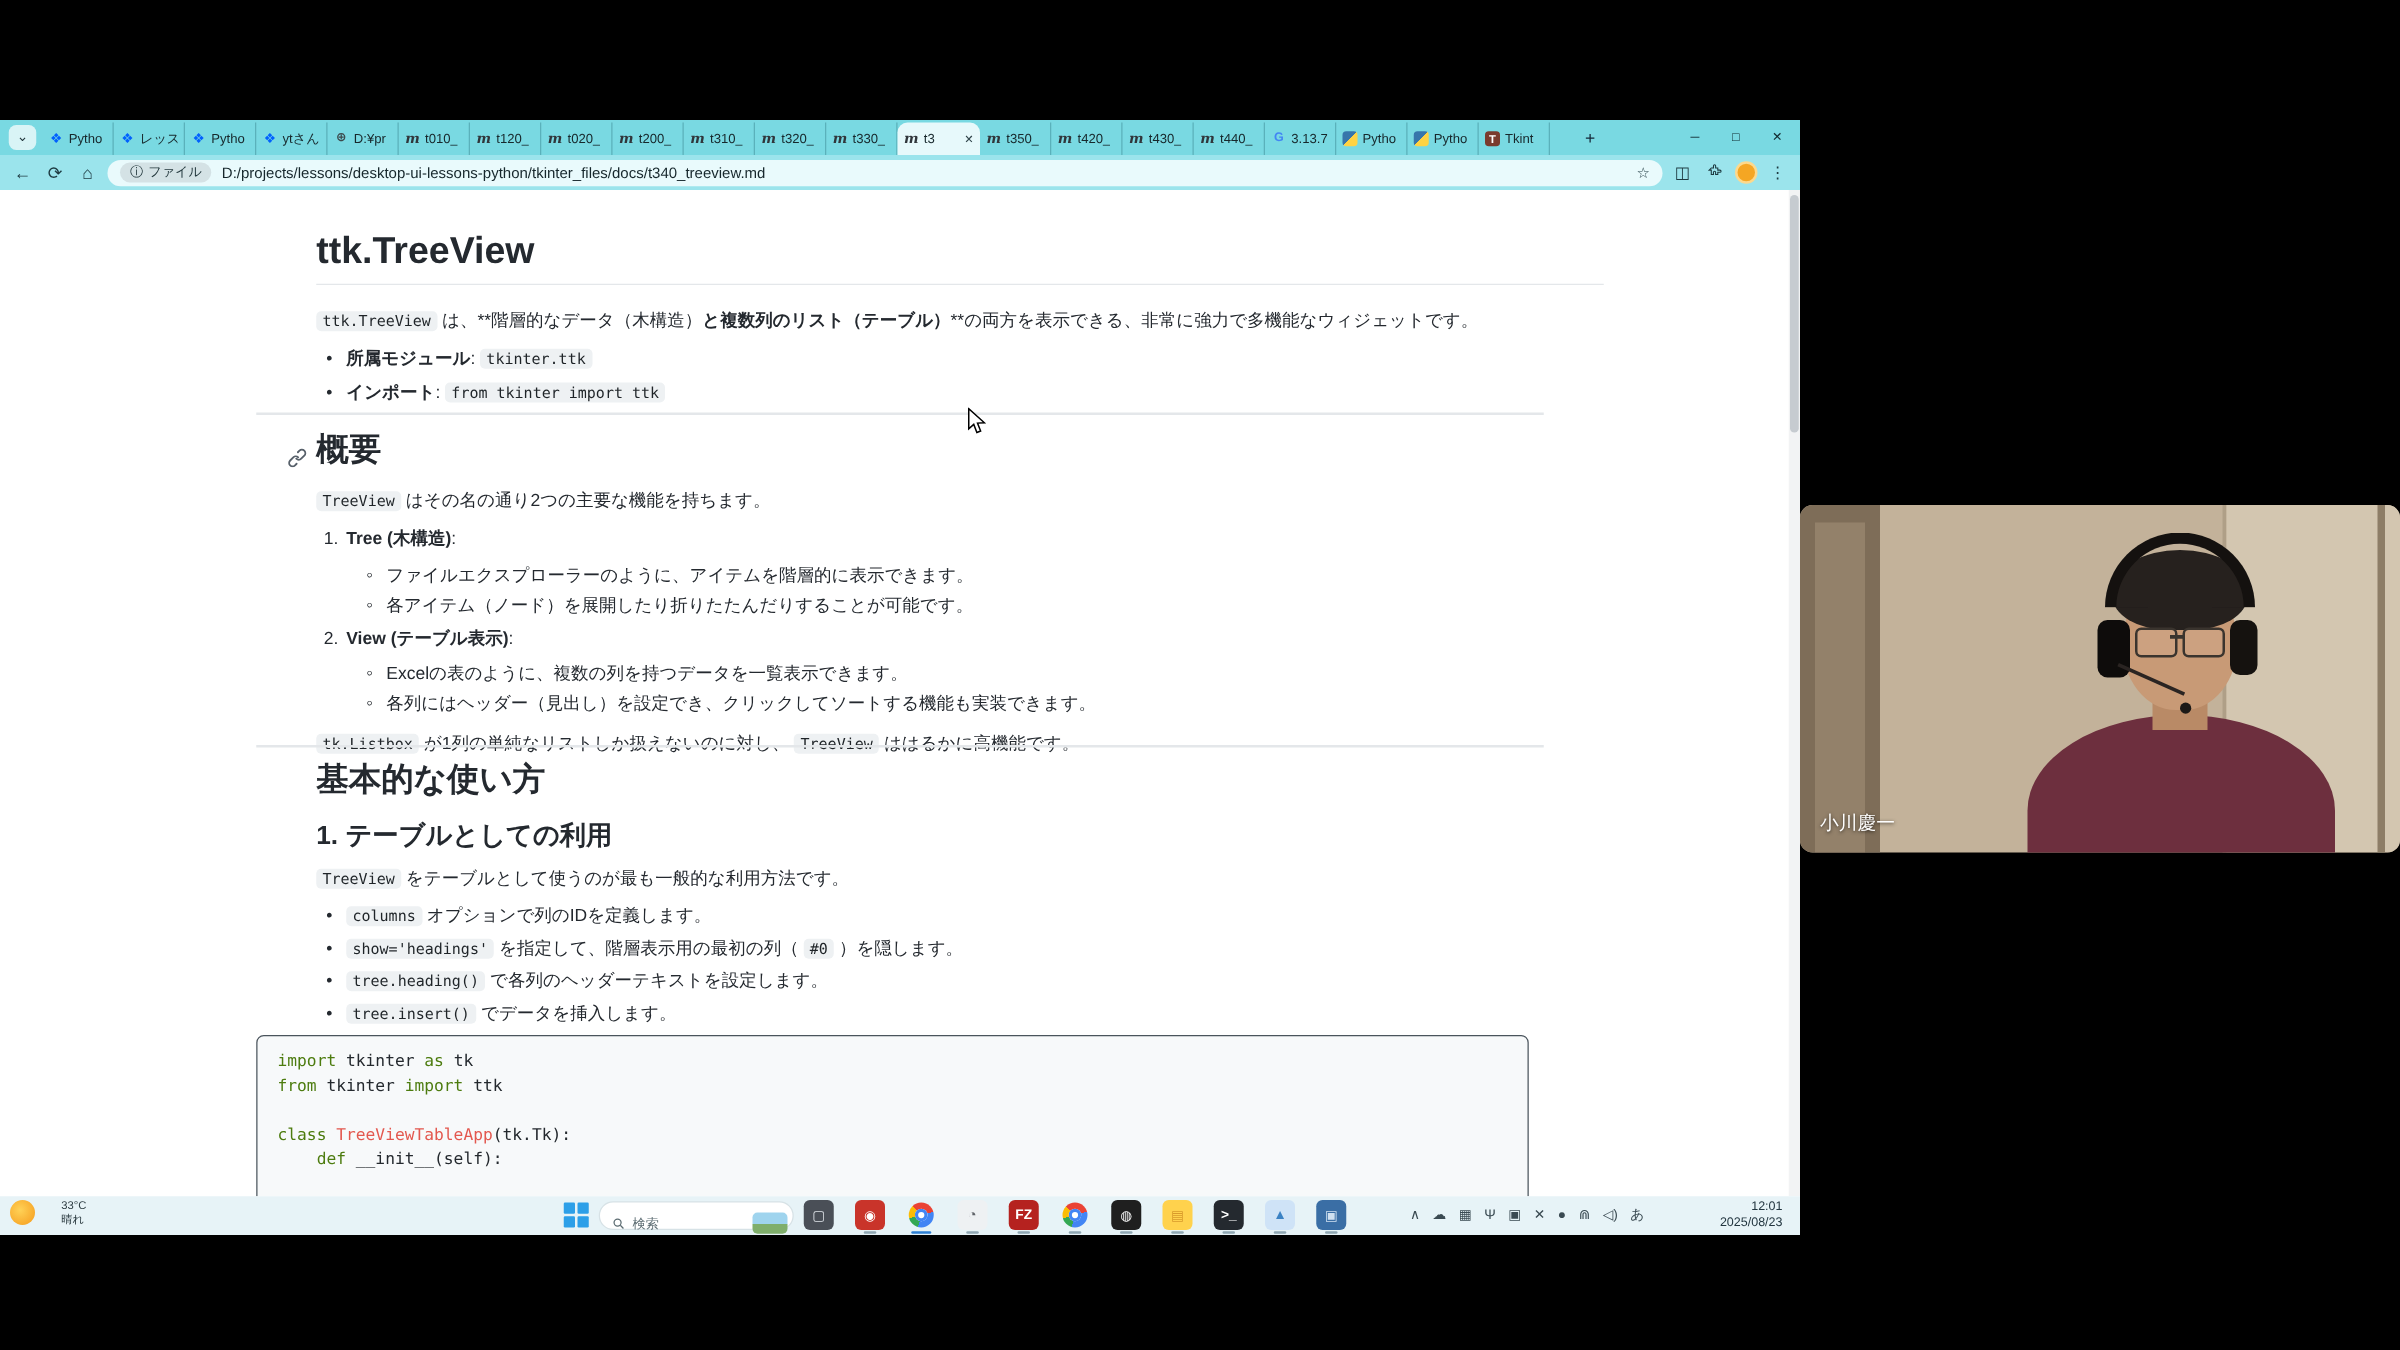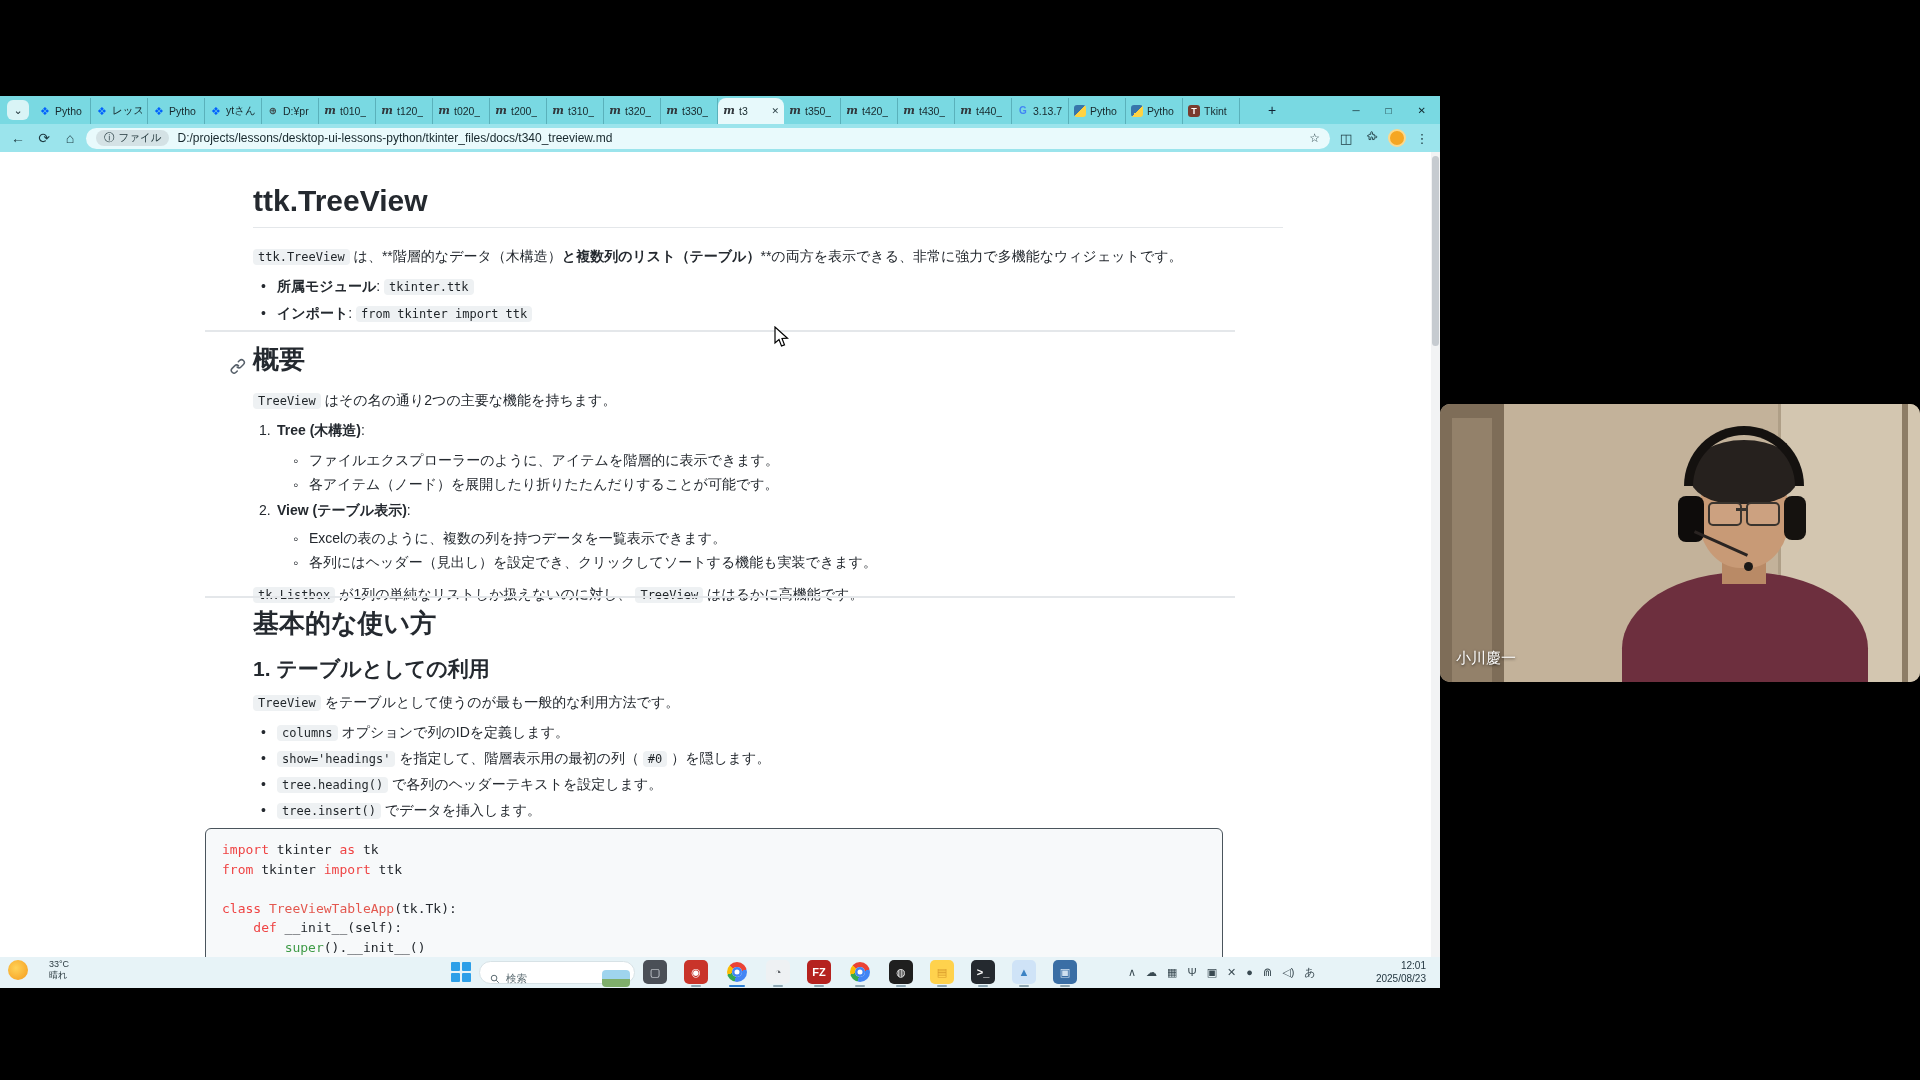--- a/index.html
+++ b/index.html
@@ -61,21 +61,21 @@
   .chip{font-family:"DejaVu Sans Mono","Liberation Mono",monospace;font-size:12px;background:#eef1f3;
     border-radius:4px;padding:1px 5px;color:#1f2428;}
   .dhr{position:absolute;left:0;width:1030px;height:2px;background:#e4e7ea;}
   .hlink{position:absolute;left:-23px;top:6px;width:16px;height:16px;color:#57606a;}
   .hlink svg{width:16px;height:16px;}
 
   #codeblock{position:absolute;left:0;top:828px;width:1018px;height:160px;background:#f7f9fa;
     border:1px solid #4a545c;border-radius:6px;box-sizing:border-box;padding:11px 16px;
     font-family:"DejaVu Sans Mono","Liberation Mono",monospace;font-size:13px;line-height:19.5px;}
   .cl{white-space:pre;}
-  .kw{color:#ef4444;}
+  .kw{color:#4d7c0f;}
   .cls{color:#e3584f;}
   .fn{color:#3f9b47;}
   .pl{color:#24292e;}
 
   
   #taskbar{position:absolute;left:0;top:861px;width:1440px;height:31px;background:#e7f3f7;}
   #weather{position:absolute;left:8px;top:2px;display:flex;align-items:center;gap:21px;}
   #sun{width:20px;height:20px;border-radius:50%;background:radial-gradient(circle at 40% 40%,#ffd257,#f59a1c);}
   .wtxt{font-size:9px;color:#2b3a40;line-height:11px;}
   #startbtn{position:absolute;left:451px;top:5px;width:21px;height:21px;display:grid;
@@ -282,21 +282,20 @@
           <div class="blk li" style="top: 722px;"><span class="marker">•</span><span class="chip ">columns</span><span> オプションで列のIDを定義します。</span></div>
           <div class="blk li" style="top: 748px;"><span class="marker">•</span><span class="chip ">show='headings'</span><span> を指定して、階層表示用の最初の列（ </span><span class="chip ">#0</span><span> ）を隠します。</span></div>
           <div class="blk li" style="top: 774px;"><span class="marker">•</span><span class="chip ">tree.heading()</span><span> で各列のヘッダーテキストを設定します。</span></div>
           <div class="blk li" style="top: 800px;"><span class="marker">•</span><span class="chip ">tree.insert()</span><span> でデータを挿入します。</span></div>
           <div id="codeblock">
             <div class="cl"><span class="kw">import</span><span class="pl"> tkinter </span><span class="kw">as</span><span class="pl"> tk</span></div>
             <div class="cl"><span class="kw">from</span><span class="pl"> tkinter </span><span class="kw">import</span><span class="pl"> ttk</span></div>
             <div class="cl"><span class="pl"> </span></div>
             <div class="cl"><span class="kw">class</span><span class="pl"> </span><span class="cls">TreeViewTableApp</span><span class="pl">(tk.Tk):</span></div>
             <div class="cl"><span class="pl">    </span><span class="kw">def</span><span class="pl"> __init__(self):</span></div>
-            <div class="cl"><span class="pl">        </span><span class="fn">super</span><span class="pl">().__init__()</span></div>
           </div>
         </div>
 
       <div id="scrollbar">
         <div id="scrollthumb"></div>
       </div>
     </div>
 
     <div id="taskbar">
       <div id="weather">

